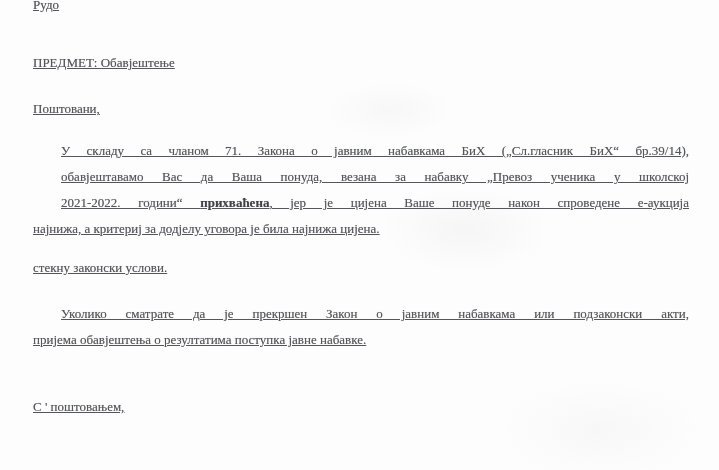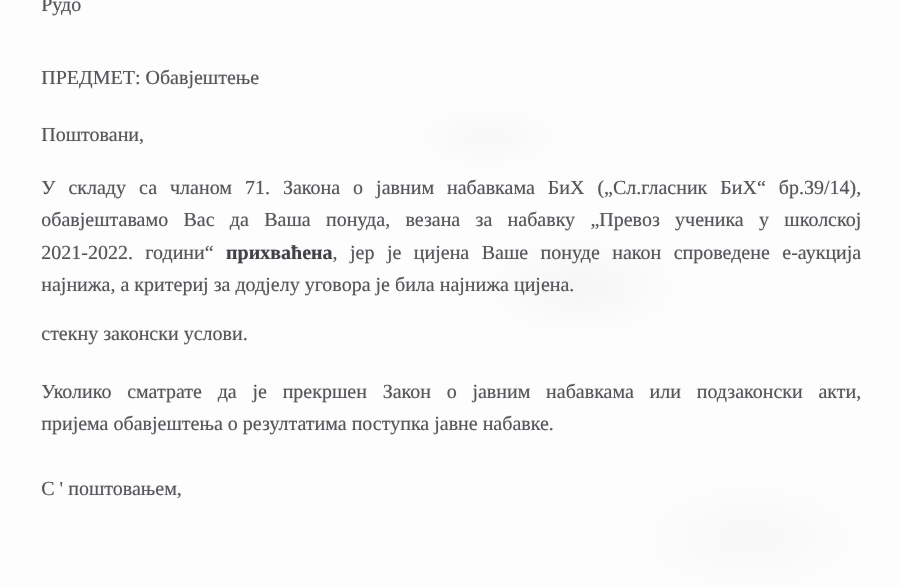--- a/index.html
+++ b/index.html
@@ -8,28 +8,29 @@
     background: #ffffff;
   }
   .page {
     position: relative;
     width: 719px;
     height: 470px;
     box-sizing: border-box;
     padding: 0 30px 0 33px;
     overflow: hidden;
     font-family: "Liberation Serif", "DejaVu Serif", serif;
-    font-size: 16px;
+    font-size: 13px;
     color: #55565a;
     text-shadow: 0 0 0.7px rgba(100,100,105,0.55);
     background:
       radial-gradient(120px 60px at 465px 230px, rgba(180,180,185,0.10), transparent 70%),
       radial-gradient(90px 40px at 390px 110px, rgba(178,178,184,0.08), transparent 70%),
       radial-gradient(140px 70px at 600px 430px, rgba(180,180,185,0.08), transparent 70%),
       #fdfdfd;
+    text-decoration: underline;
   }
   .rudo {
     margin-top: -5px;
     line-height: 20px;
   }
   .subject {
     margin-top: 37px;
     line-height: 22px;
   }
   .salutation {
@@ -40,27 +41,28 @@
   .p1 { margin-top: 18px; }
   .p2 { margin-top: 13px; }
   .p3 { margin-top: 20px; }
   .ln {
     line-height: 26px;
     min-height: 26px;
   }
   .just {
     text-align: justify;
     text-align-last: justify;
+    margin-left: 28px;
   }
   .bold-word {
     font-weight: bold;
     color: #404247;
   }
   .closing {
-    margin-top: 28px;
+    margin-top: 43px;
     line-height: 22px;
   }
 </style>
 </head>
 <body>
 
 <div class="page">
 
   <div class="rudo">Рудо</div>
 

